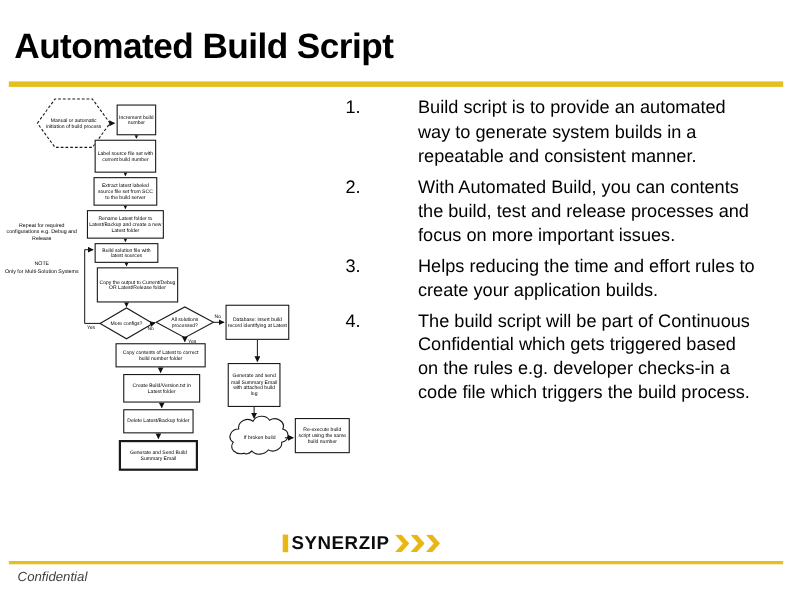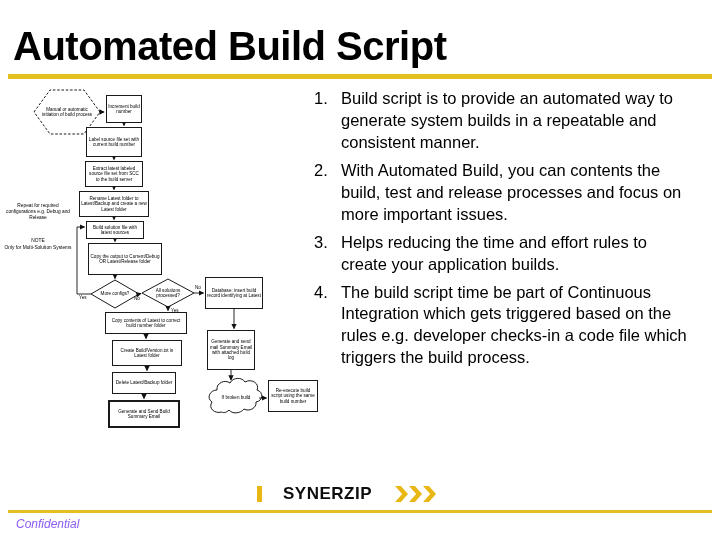--- a/index.html
+++ b/index.html
@@ -1,40 +1,40 @@
 <!DOCTYPE html>
 <html><head>
 <meta charset="utf-8">
 <style>
   html,body{margin:0;padding:0;}
   body{width:720px;height:540px;background:#ffffff;font-family:"Liberation Sans","DejaVu Sans",sans-serif;position:relative;overflow:hidden;}
   .slide{position:absolute;inset:0;background:#fff;}
 
   
-  .title{position:absolute;left:13px;top:24px;font-size:40px;font-weight:700;color:#000;letter-spacing:-0.5px;white-space:nowrap;}
+  .title{position:absolute;left:13px;top:24px;font-size:32px;font-weight:700;color:#000;letter-spacing:-0.5px;white-space:nowrap;}
   .title-rule{position:absolute;left:8px;right:8px;top:74px;height:5px;background:#E3BF20;}
 
   
   .bullets{position:absolute;left:314px;top:88px;width:376px;color:#000;}
   .bullet{display:flex;margin-bottom:6px;font-size:16.5px;line-height:1.33;}
   .bullet .num{flex:none;width:27px;}
-  .bullet .txt{flex:1;}
+  .bullet .txt{flex:1;margin-left:39px;}
 
   
   .fc-svg{position:absolute;left:0;top:0;width:720px;height:540px;}
   .fc-box{position:absolute;border:1px solid #1a1a1a;background:#fff;display:flex;align-items:center;justify-content:center;text-align:center;font-size:4.6px;line-height:1.18;color:#000;padding:1px;box-sizing:border-box;overflow:hidden;}
   .fc-box.bold{border-width:2px;}
   .fc-float{position:absolute;display:flex;align-items:center;justify-content:center;text-align:center;font-size:4.6px;line-height:1.18;color:#000;overflow:hidden;}
   .fc-label{position:absolute;font-size:4.6px;color:#000;line-height:1;}
   .fc-note{position:absolute;text-align:center;font-size:4.8px;line-height:1.25;color:#000;}
 
   
   .footer-rule{position:absolute;left:8px;right:8px;top:510px;height:3px;background:#E3BF20;}
-  .confidential{position:absolute;left:16px;top:517px;font-size:12px;font-style:italic;color:#8b5cf6;}
-  .logo{position:absolute;left:257px;top:484px;display:flex;align-items:center;gap:21px;height:20px;text-align:center;}
+  .confidential{position:absolute;left:16px;top:517px;font-size:12px;font-style:italic;color:#404040;}
+  .logo{position:absolute;left:257px;top:484px;display:flex;align-items:center;gap:3px;height:20px;text-align:center;}
   .logo-bar{display:inline-block;width:5px;height:16px;background:#E9B713;}
   .logo-text{font-size:17px;font-weight:800;color:#0d0d0d;letter-spacing:0.5px;}
   .chevrons{display:flex;gap:1px;margin-left:2px;}
   .chevrons i{display:inline-block;width:13px;height:16px;background:#E9B713;clip-path:polygon(0 0,45% 0,100% 50%,45% 100%,0 100%,55% 50%);}
 </style>
 </head>
 <body>
 
 <div class="slide">
 
@@ -111,21 +111,21 @@
     <div class="bullet">
       <span class="num">2.</span>
       <span class="txt">With Automated Build, you can contents the build, test and release processes and focus on more important issues.</span>
     </div>
     <div class="bullet">
       <span class="num">3.</span>
       <span class="txt">Helps reducing the time and effort rules to create your application builds.</span>
     </div>
     <div class="bullet">
       <span class="num">4.</span>
-      <span class="txt">The build script time be part of Continuous Integration which gets triggered based on the rules e.g. developer checks-in a code file which triggers the build process.</span>
+      <span class="txt">The build script will be part of Continuous Confidential which gets triggered based on the rules e.g. developer checks-in a code file which triggers the build process.</span>
     </div>
   </div>
 
   <div class="footer-rule"></div>
   <div class="confidential">Confidential</div>
   <div class="logo">
     <span class="logo-bar"></span>
     <span class="logo-text">SYNERZIP</span>
     <span class="chevrons">
         <i></i>

